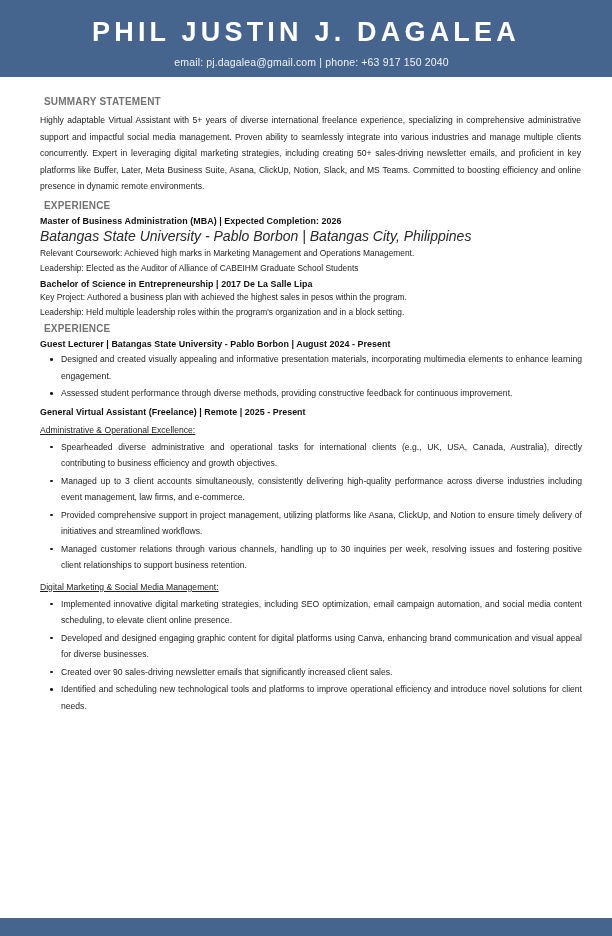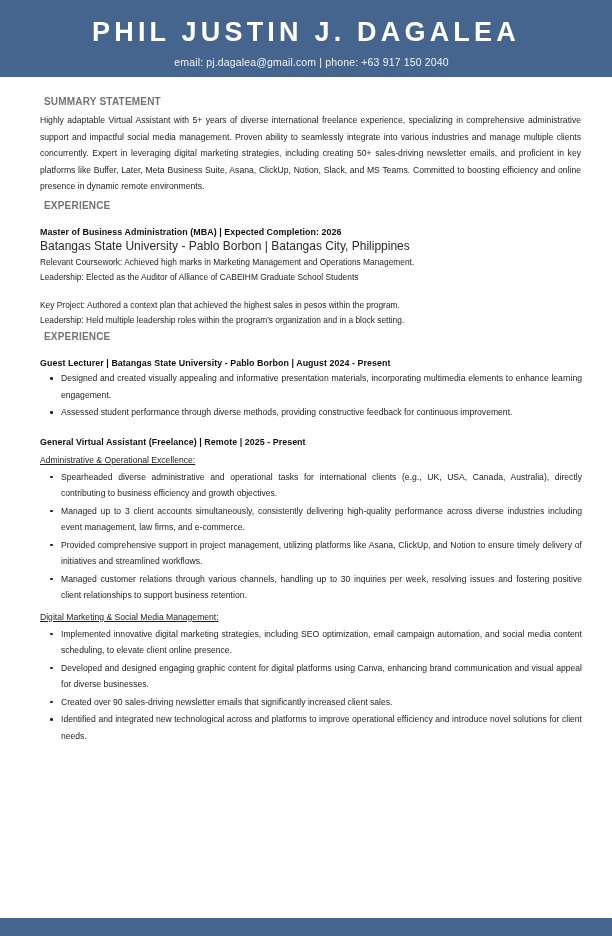--- a/index.html
+++ b/index.html
@@ -72,30 +72,31 @@
 
   .para {
     font-size: 8.6px;
     line-height: 1.92;
     text-align: justify;
     margin: 0 0 2px 0;
     color: #1d1d1d;
     padding-right: 1px;
   }
 
-  .entry { margin: 16px 0 1px 0; }
+  .entry { margin: 5px 0 1px 0; }
   .entry-title {
     font-size: 8.9px;
     font-weight: bold;
     margin: 3px 0 2px 0;
     color: #101010;
     letter-spacing: 0.05px;
   }
   .entry-sub {
-    font-size: 12px;
+    font-size: 14px;
+    font-style: italic;
     margin: 0 0 3px 0;
     color: #2a2a2a;
   }
   .entry-line {
     font-size: 8.4px;
     margin: 0 0 3px 0;
     color: #1d1d1d;
     line-height: 1.45;
   }
   .sub-heading {
@@ -156,21 +157,22 @@
 
   <h2 class="section-title">EXPERIENCE</h2>
   <div>
     <div class="entry">
       <div class="entry-title">Master of Business Administration (MBA) | Expected Completion: 2026</div>
       <div class="entry-sub">Batangas State University - Pablo Borbon | Batangas City, Philippines</div>
       <div class="entry-line">Relevant Coursework: Achieved high marks in Marketing Management and Operations Management.</div>
       <div class="entry-line">Leadership: Elected as the Auditor of Alliance of CABEIHM Graduate School Students</div>
     </div>
     <div class="entry">
-      <div class="entry-line">Key Project: Authored a context plan that achieved the highest sales in pesos within the program.</div>
+      <div class="entry-title">Bachelor of Science in Entrepreneurship | 2017 De La Salle Lipa</div>
+      <div class="entry-line">Key Project: Authored a business plan with achieved the highest sales in pesos within the program.</div>
       <div class="entry-line">Leadership: Held multiple leadership roles within the program's organization and in a block setting.</div>
     </div>
   </div>
 
   <h2 class="section-title">EXPERIENCE</h2>
 
   <div class="entry">
     <div class="entry-title">Guest Lecturer | Batangas State University - Pablo Borbon | August 2024 - Present</div>
     <ul class="bullets">
       <li>Designed and created visually appealing and informative presentation materials, incorporating multimedia elements to enhance learning engagement.</li>
@@ -187,19 +189,19 @@
       <li>Managed up to 3 client accounts simultaneously, consistently delivering high-quality performance across diverse industries including event management, law firms, and e-commerce.</li>
       <li>Provided comprehensive support in project management, utilizing platforms like Asana, ClickUp, and Notion to ensure timely delivery of initiatives and streamlined workflows.</li>
       <li>Managed customer relations through various channels, handling up to 30 inquiries per week, resolving issues and fostering positive client relationships to support business retention.</li>
     </ul>
 
     <div class="sub-heading">Digital Marketing &amp; Social Media Management:</div>
     <ul class="bullets">
       <li>Implemented innovative digital marketing strategies, including SEO optimization, email campaign automation, and social media content scheduling, to elevate client online presence.</li>
       <li>Developed and designed engaging graphic content for digital platforms using Canva, enhancing brand communication and visual appeal for diverse businesses.</li>
       <li>Created over 90 sales-driving newsletter emails that significantly increased client sales.</li>
-      <li>Identified and integrated new technological across and platforms to improve operational efficiency and introduce novel solutions for client needs.</li>
+      <li>Identified and scheduling new technological tools and platforms to improve operational efficiency and introduce novel solutions for client needs.</li>
     </ul>
   </div>
 
 </div>
 
 <div class="footer-band"></div>
 
 </body></html>

